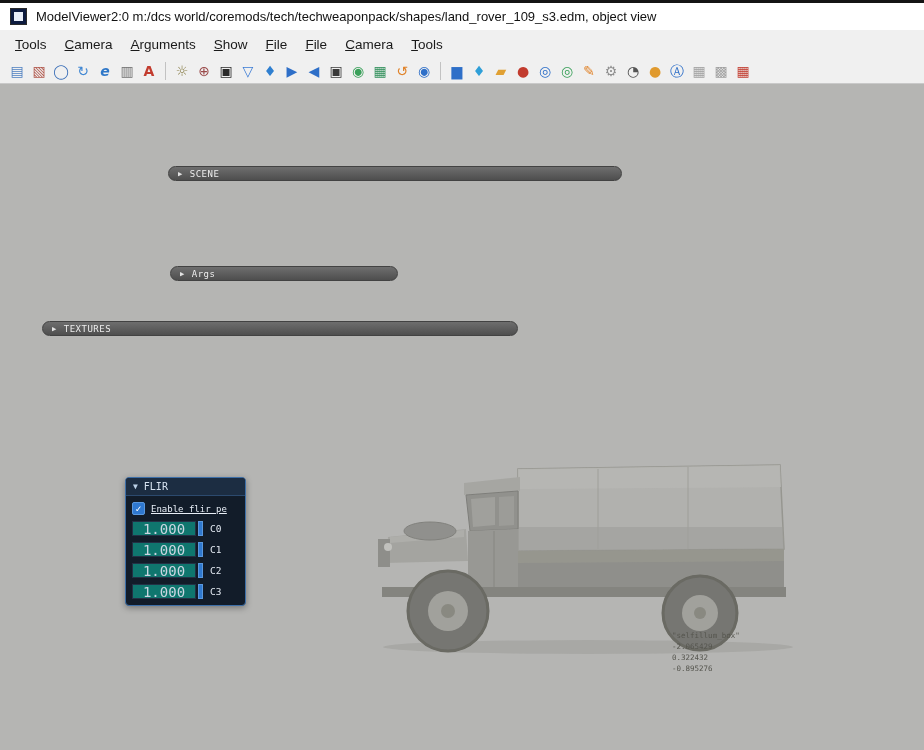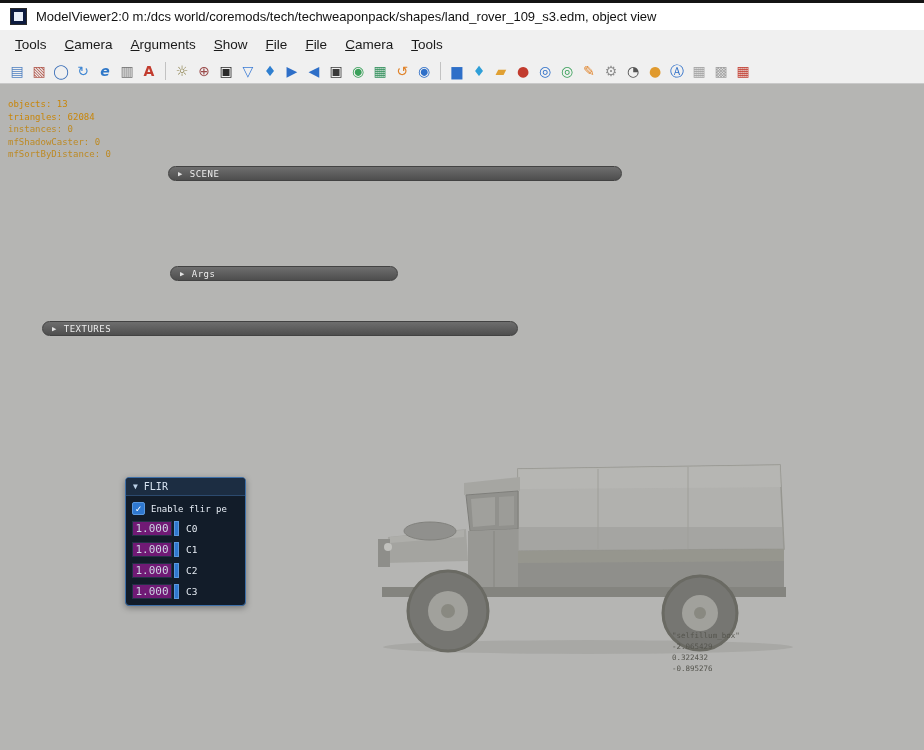--- a/index.html
+++ b/index.html
@@ -37,24 +37,24 @@
   
   .flir { position:absolute; left:125px; top:392px; width:121px; background:#121c29;
     border:1px solid #3d6fa8; border-radius:4px; box-shadow:0 2px 6px rgba(0,0,0,0.35);
     font-family:"DejaVu Sans Mono", monospace; color:#e4eaf2; padding-bottom:6px; }
   .flir-header { height:18px; background:#1c2d42; border-bottom:1px solid #2c4a6e;
     border-radius:3px 3px 0 0; display:flex; align-items:center; padding:0 7px; font-size:10px; color:#d6e2f0; }
   .flir-header .tri { font-size:8px; margin-right:6px; color:#bcd2e8; }
   .flir-check-row { display:flex; align-items:center; margin:6px 6px 4px 6px; }
   .checkbox { width:13px; height:13px; background:#2f78cf; border:1px solid #5a98de; border-radius:2px;
     color:#ffffff; font-size:10px; line-height:12px; text-align:center; }
-  .check-label { margin-left:6px; font-size:9px; color:#e8eef6; white-space:nowrap; }
+  .check-label { margin-left:6px; font-size:9px; color:#e8eef6; white-space:nowrap;text-decoration:underline; }
   .flir-row { display:flex; align-items:center; margin:6px 6px 0 6px; }
-  .num-box { width:40px; height:15px; background:#701a75; border:1px solid #233145;
-    font-size:11px; color:#ccd6e2; display:flex; align-items:center; justify-content:center; }
+  .num-box { width:64px; height:15px; background:#0f766e; border:1px solid #233145;
+    font-size:14px; color:#ccd6e2; display:flex; align-items:center; justify-content:center; }
   .slider-handle { width:5px; height:15px; background:#3079cf; margin-left:2px; border:1px solid #5a98de; }
   .row-label { margin-left:7px; font-size:9.5px; color:#e4eaf2; }
 
   
   .model { position:absolute; left:368px; top:372px; width:430px; height:205px; opacity:0.95; }
 
   .annotation { position:absolute; left:672px; top:545px; font-family:"DejaVu Sans Mono", monospace;
     font-size:7.5px; line-height:11px; color:#55554e; }
 </style>
 </head>
@@ -109,27 +109,20 @@
   <span class="ticon" style="color: rgb(85, 85, 85);">◔</span>
   <span class="ticon" style="color: rgb(224, 154, 46);">●</span>
   <span class="ticon" style="color: rgb(46, 111, 200);">Ⓐ</span>
   <span class="ticon" style="color: rgb(160, 160, 160);">▦</span>
   <span class="ticon" style="color: rgb(160, 160, 160);">▩</span>
   <span class="ticon" style="color: rgb(194, 59, 46);">▦</span>
 </div>
 
 <div class="viewport">
 
-  <div class="stats">
-    <div>objects: 13</div>
-    <div>triangles: 62084</div>
-    <div>instances: 0</div>
-    <div>mfShadowCaster: 0</div>
-    <div>mfSortByDistance: 0</div>
-  </div>
 
   <div class="collapse-bar" style="left:168px; top:81px; width:454px;">
     <span class="tri">▶</span>
     <span>SCENE</span>
   </div>
 
   <div class="collapse-bar" style="left:170px; top:181px; width:228px;">
     <span class="tri">▶</span>
     <span>Args</span>
   </div>

